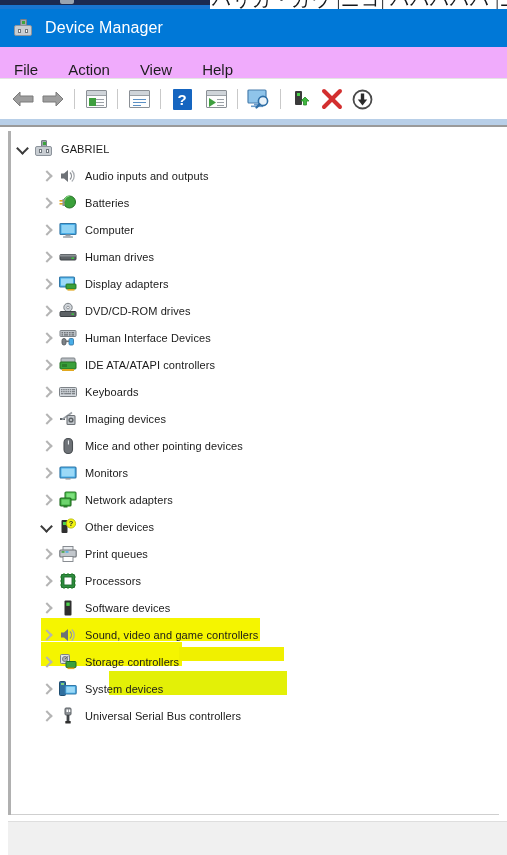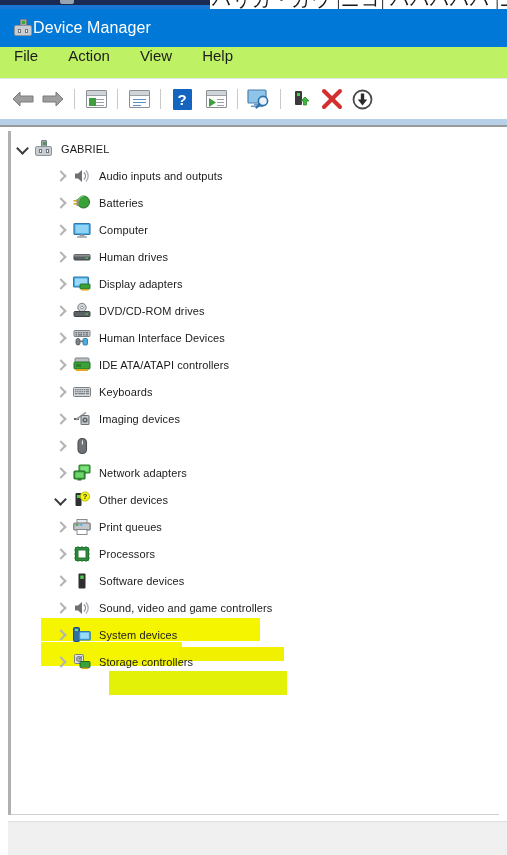--- a/index.html
+++ b/index.html
@@ -73,20 +73,21 @@
     display: flex;
     align-items: center;
   }
   #titlebar .tb-icon {
     margin-left: 13px;
     width: 20px; height: 20px;
     position: relative;
     flex: none;
   }
   #titlebar .tb-title {
+    margin-left: 12px;
     color: #ffffff;
     font-size: 16px;
     font-weight: 400;
     letter-spacing: 0.1px;
   }
 
   
   .devicon { position: relative; width: 20px; height: 20px; }
   .devicon .body {
     position: absolute; left: 1px; top: 7px;
@@ -117,23 +118,23 @@
     box-sizing: border-box;
   }
   .devicon .hole1 { left: 5px; }
   .devicon .hole2 { left: 12px; }
 
   
   #menubar {
     position: absolute;
     left: 0; top: 38px;
     width: 507px; height: 31px;
-    background: #bef264;
+    background: #f0abfc;
     display: flex;
-    align-items: flex-start;
+    align-items: flex-end;
     padding-left: 14px;
     box-sizing: border-box;
   }
   #menubar .menu-item {
     font-size: 15px;
     color: #1d1d1d;
     margin-right: 30px;
     cursor: default;
     white-space: nowrap;
   }
@@ -280,21 +281,21 @@
   }
   .row .lbl {
     font-size: 11px;
     color: #1a1a1a;
     margin-left: 6px;
     position: relative;
     z-index: 2;
     letter-spacing: 0.1px;
   }
 
-  .row.depth1 { padding-left: 38px; }
+  .row.depth1 { padding-left: 24px; }
   .row.depth2 { padding-left: 66px; }
 
   
   .chev-right {
     width: 0; height: 0;
     border-top: 5px solid transparent;
     border-bottom: 5px solid transparent;
     border-left: 6px solid transparent;
     position: relative;
   }
@@ -711,22 +712,36 @@
       <div class="row depth1">
         <div class="chev">
             <div class="chev-right"></div>
           </div>
         <div class="ico">
           <svg width="18" height="18" viewBox="0 0 18 18">
             <rect x="5" y="1.5" width="8.5" height="15" rx="4" fill="#6e7277" stroke="#4a4e52" stroke-width="1.1"></rect>
             <rect x="8.9" y="3.5" width="1.1" height="4" fill="#e8ebee"></rect>
           </svg>
         </div>
-      </div>
-
+        <div class="lbl">Mice and other pointing devices</div>
+      </div>
+
+      <div class="row depth1">
+        <div class="chev">
+            <div class="chev-right"></div>
+          </div>
+        <div class="ico">
+          <svg width="18" height="18" viewBox="0 0 18 18">
+            <rect x="1" y="3" width="16" height="11" rx="1" fill="#49aee8" stroke="#3378a8" stroke-width="1.2"></rect>
+            <rect x="2.5" y="4.5" width="13" height="8" fill="#9bd9f7"></rect>
+            <rect x="6.5" y="14" width="5" height="1.6" fill="#9aa0a6"></rect>
+          </svg>
+        </div>
+        <div class="lbl">Monitors</div>
+      </div>
 
       <div class="row depth1">
         <div class="chev">
             <div class="chev-right"></div>
           </div>
         <div class="ico">
           <svg width="18" height="18" viewBox="0 0 18 18">
             <rect x="6" y="1" width="11" height="8" rx="1" fill="#4cc34c" stroke="#2a7a2a" stroke-width="1.1"></rect>
             <rect x="7.5" y="2.4" width="8" height="5.2" fill="#7ee07e"></rect>
             <rect x="1" y="7" width="11" height="8" rx="1" fill="#3aa83a" stroke="#1f6b1f" stroke-width="1.1"></rect>
@@ -822,45 +837,60 @@
         </div>
         <div class="lbl">Sound, video and game controllers</div>
       </div>
 
       <div class="row depth1">
         <div class="chev">
             <div class="chev-right"></div>
           </div>
         <div class="ico">
           <svg width="18" height="18" viewBox="0 0 18 18">
-            <rect x="0.5" y="1.5" width="6" height="14" rx="1" fill="#2f6f9f" stroke="#1e4d70" stroke-width="1"></rect>
-            <rect x="2" y="3" width="3" height="2" fill="#7fd17f"></rect>
-            <rect x="6" y="5.5" width="11.2" height="8.5" rx="1" fill="#49aee8" stroke="#3378a8" stroke-width="1.1"></rect>
-            <rect x="7.3" y="6.8" width="8.6" height="5.9" fill="#9bd9f7"></rect>
-          </svg>
-        </div>
-        <div class="lbl">System devices</div>
-      </div>
-
-      <div class="row depth1">
-        <div class="chev">
-            <div class="chev-right"></div>
-          </div>
-        <div class="ico">
-          <svg width="18" height="18" viewBox="0 0 18 18">
             <rect x="1.5" y="1.5" width="9" height="9" rx="1" fill="#dfe3e7" stroke="#7d8287" stroke-width="1"></rect>
             <circle cx="6" cy="6" r="2.6" fill="#a9adb2" stroke="#6e7277" stroke-width="0.8"></circle>
             <line x1="6" y1="6" x2="9.5" y2="3" stroke="#5d6266" stroke-width="1"></line>
             <rect x="7" y="8.5" width="10" height="6" rx="0.8" fill="#3aa03a" stroke="#1f6b1f" stroke-width="1"></rect>
             <rect x="8.5" y="14.5" width="7" height="1.6" fill="#e0a820"></rect>
           </svg>
         </div>
         <div class="lbl">Storage controllers</div>
       </div>
 
+      <div class="row depth1">
+        <div class="chev">
+            <div class="chev-right"></div>
+          </div>
+        <div class="ico">
+          <svg width="18" height="18" viewBox="0 0 18 18">
+            <rect x="0.5" y="1.5" width="6" height="14" rx="1" fill="#2f6f9f" stroke="#1e4d70" stroke-width="1"></rect>
+            <rect x="2" y="3" width="3" height="2" fill="#7fd17f"></rect>
+            <rect x="6" y="5.5" width="11.2" height="8.5" rx="1" fill="#49aee8" stroke="#3378a8" stroke-width="1.1"></rect>
+            <rect x="7.3" y="6.8" width="8.6" height="5.9" fill="#9bd9f7"></rect>
+          </svg>
+        </div>
+        <div class="lbl">System devices</div>
+      </div>
+
+      <div class="row depth1">
+        <div class="chev">
+            <div class="chev-right"></div>
+          </div>
+        <div class="ico">
+          <svg width="18" height="18" viewBox="0 0 18 18">
+            <rect x="6" y="1" width="6" height="7" rx="1" fill="#8d9196" stroke="#5d6266" stroke-width="1"></rect>
+            <rect x="7.5" y="2.5" width="1.5" height="2.5" fill="#ffffff"></rect>
+            <rect x="9.8" y="2.5" width="1.5" height="2.5" fill="#ffffff"></rect>
+            <rect x="7.6" y="8" width="2.8" height="6.5" fill="#3f4347"></rect>
+            <rect x="6.3" y="14" width="5.4" height="2.6" rx="0.6" fill="#2f2f2f"></rect>
+          </svg>
+        </div>
+        <div class="lbl">Universal Serial Bus controllers</div>
+      </div>
 
     </div>
   </div>
 
   <div id="statusbar">
     <span></span>
   </div>
 
 </div>
 

